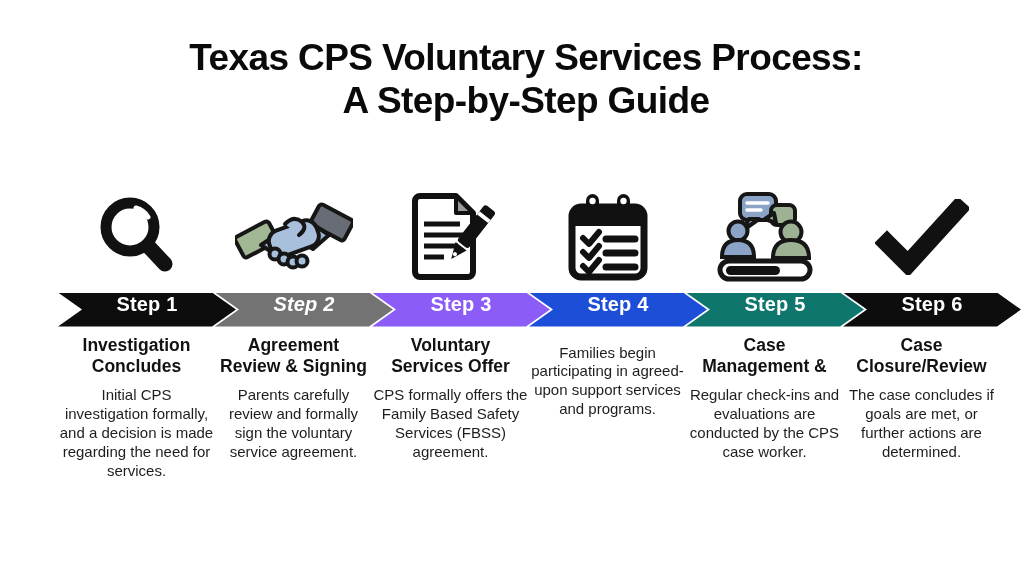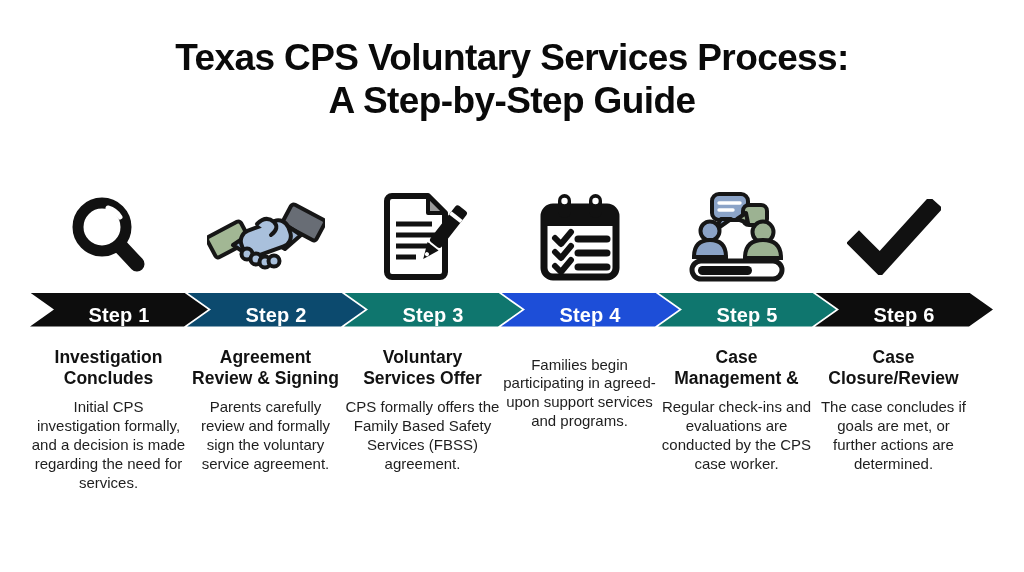--- a/index.html
+++ b/index.html
@@ -1,41 +1,41 @@
 <!DOCTYPE html>
 <html><head>
 <meta charset="utf-8">
 <style>
   * { margin:0; padding:0; box-sizing:border-box; }
   html,body { background:#ffffff; }
   .canvas {
     width:1024px; height:572px; position:relative; overflow:hidden;
-    background:#ffffff; font-family:"Liberation Sans", sans-serif; color:#111;
+    background:#ffffff; font-family:"Liberation Sans", sans-serif; color:#111;padding-left:28px;
   }
   .title {
     margin-top:36px; text-align:center; font-size:37px; font-weight:700;
     line-height:1.17; letter-spacing:-0.6px; color:#0a0a0a;
   }
   .icons-row {
     display:flex; padding-left:30px; margin-top:64px; height:100px;
   }
   .icon-cell {
     width:157px; flex:none; display:flex; align-items:center; justify-content:center;
   }
   .banner-row {
     display:flex; padding-left:30px; margin-top:6px; height:34px;
   }
   .chev {
     flex:none; width:178px; height:34px; margin-right:-21px;
     clip-path: polygon(0 0, calc(100% - 24px) 0, 100% 50%, calc(100% - 24px) 100%, 0 100%, 24px 50%);
-    display:flex; align-items:flex-end; justify-content:center;
+    display:flex; align-items:flex-start; justify-content:center;
     color:#fff; font-weight:700; font-size:20px; letter-spacing:0.2px;
   }
   .chev:last-child { margin-right:0; }
-  .text-row { display:flex; padding-left:30px; margin-top:20px; }
+  .text-row { display:flex; padding-left:30px; margin-top:8px; }
   .col { width:157px; flex:none; text-align:center; padding:0 1px; }
   .heading { font-size:17.5px; font-weight:700; line-height:1.22; color:#121212; }
   .body-text { margin-top:9px; font-size:15px; line-height:1.26; color:#1e1e1e; }
   svg { display:block; }
 </style>
 </head>
 <body>
 
 <div class="canvas">
 
@@ -142,24 +142,24 @@
           <path d="M12 44 L33 65 L83 10" fill="none" stroke="#111111" stroke-width="18" stroke-linecap="square" stroke-linejoin="miter"></path>
         </svg>
       </span>
     </div>
   </div>
 
   <div class="banner-row">
     <div class="chev" style="background-color: rgb(13, 13, 13);">
       <span>Step 1</span>
     </div>
-    <div class="chev" style="background-color: #0c4a6e;">
+    <div class="chev" style="background-color: #737373; font-style: italic;">
       <span>Step 2</span>
     </div>
-    <div class="chev" style="background-color: #0f766e;">
+    <div class="chev" style="background-color: #8b5cf6;">
       <span>Step 3</span>
     </div>
     <div class="chev" style="background-color: #1d4ed8;">
       <span>Step 4</span>
     </div>
     <div class="chev" style="background-color: #0f766e;">
       <span>Step 5</span>
     </div>
     <div class="chev" style="background-color: rgb(13, 13, 13);">
       <span>Step 6</span>

